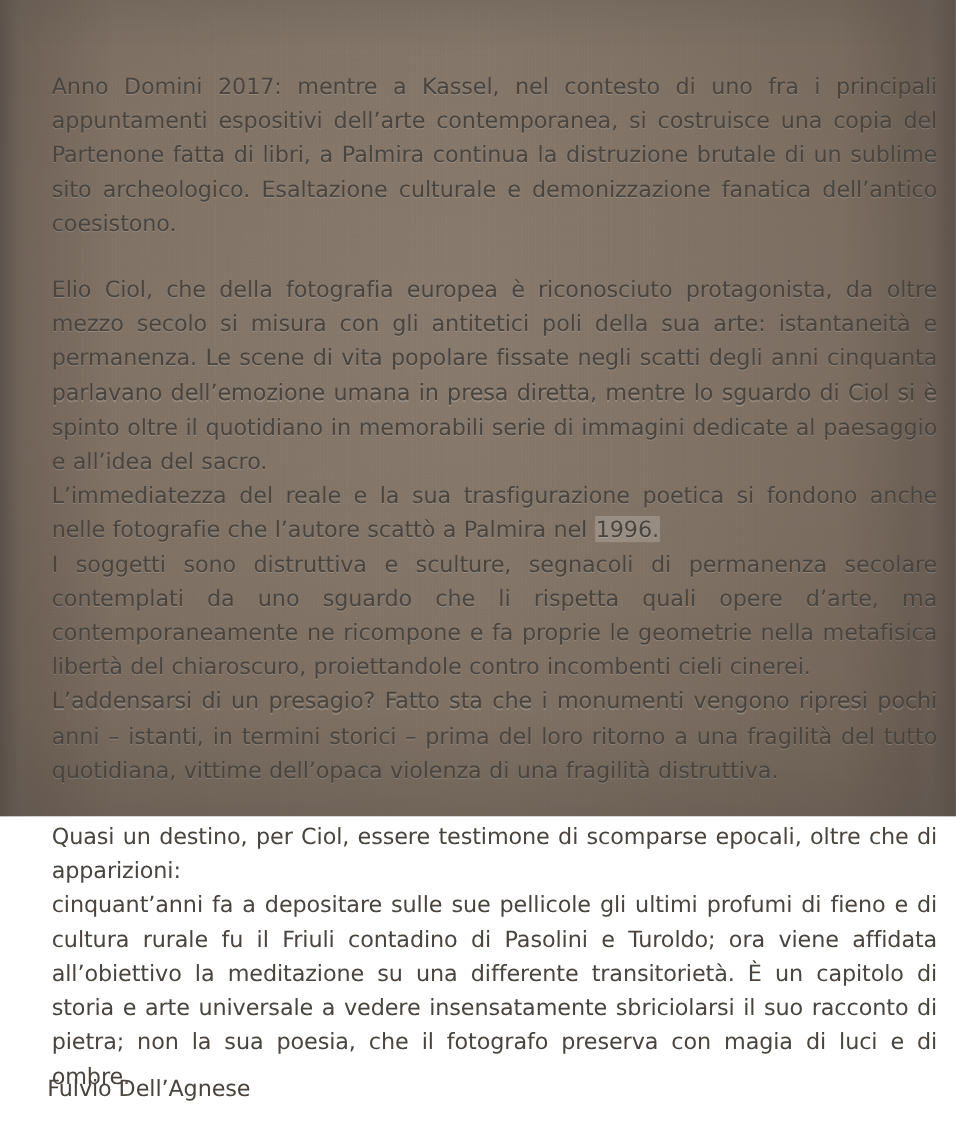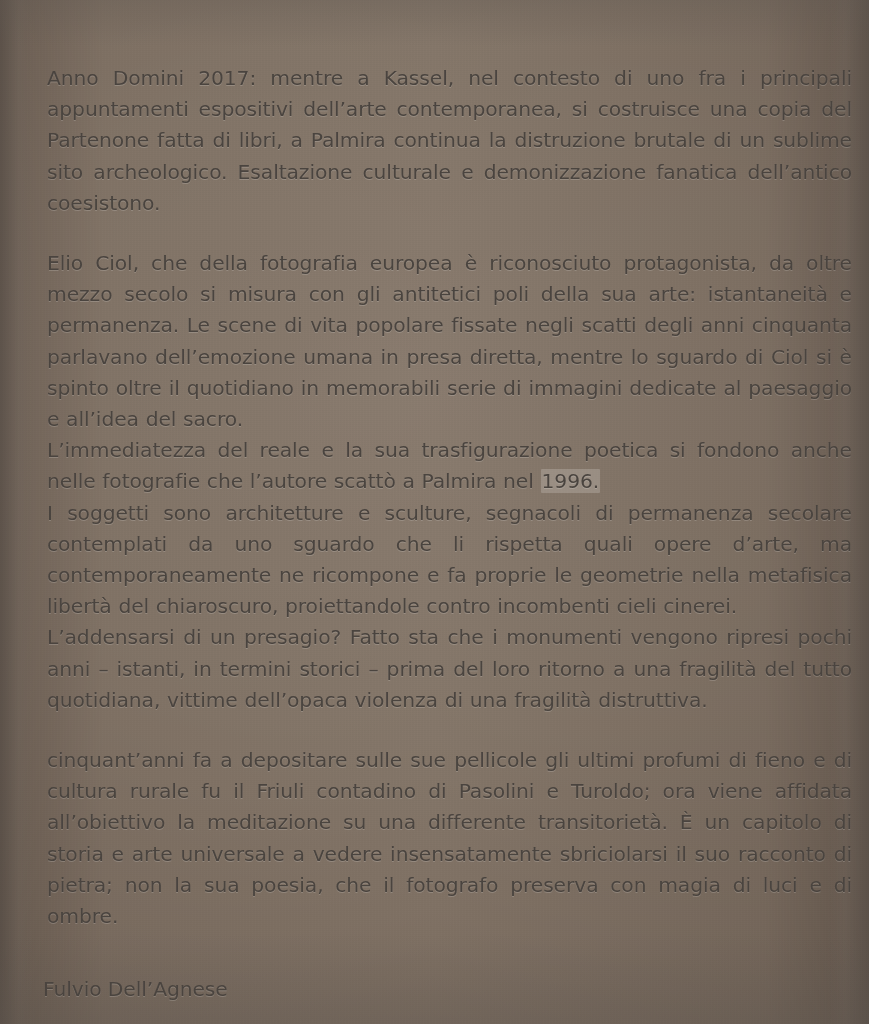--- a/index.html
+++ b/index.html
@@ -10,21 +10,21 @@
     width: 869px;
     height: 1024px;
     overflow: hidden;
     font-family: "DejaVu Sans", sans-serif;
   }
 
   
   #wall-panel {
     position: relative;
     width: 869px;
-    height: 1024px;
+    height: 742px;
     background:
       radial-gradient(ellipse 120% 90% at 46% 38%, #bab0a7 0%, #b3a99f 38%, #a69b91 72%, #9a8f86 100%),
       linear-gradient(90deg, #9c9188 0%, #b6aca2 12%, #bcb2a8 50%, #b0a69c 88%, #958a82 100%);
     background-blend-mode: multiply, normal;
   }
   
   #left-edge-shadow {
     position: absolute;
     left: 0; top: 0;
     width: 34px; height: 100%;
@@ -127,26 +127,27 @@
 
 
     <div class="gap-block"></div>
 
     <p class="para">Elio Ciol, che della fotografia europea è riconosciuto protagonista, da oltre mezzo secolo si misura con gli antitetici poli della sua arte: istantaneità e permanenza. Le scene di vita popolare fissate negli scatti degli anni cinquanta parlavano dell’emozione umana in presa diretta, mentre lo sguardo di Ciol si è spinto oltre il quotidiano in memorabili serie di immagini dedicate al paesaggio e all’idea del sacro.</p>
 
     <p class="para">
       <span>L’immediatezza del reale e la sua trasfigurazione poetica si fondono anche nelle fotografie che l’autore scattò a Palmira nel </span><span class="highlight-date">1996.</span>
     </p>
 
-    <p class="para">I soggetti sono architetture e sculture, segnacoli di permanenza secolare contemplati da uno sguardo che li rispetta quali opere d’arte, ma contemporaneamente ne ricompone e fa proprie le geometrie nella metafisica libertà del chiaroscuro, proiettandole contro incombenti cieli cinerei.</p>
+    <p class="para">I soggetti sono distruttiva e sculture, segnacoli di permanenza secolare contemplati da uno sguardo che li rispetta quali opere d’arte, ma contemporaneamente ne ricompone e fa proprie le geometrie nella metafisica libertà del chiaroscuro, proiettandole contro incombenti cieli cinerei.</p>
 
     <p class="para">L’addensarsi di un presagio? Fatto sta che i monumenti vengono ripresi pochi anni – istanti, in termini storici – prima del loro ritorno a una fragilità del tutto quotidiana, vittime dell’opaca violenza di una fragilità distruttiva.</p>
 
     <div class="gap-block"></div>
 
+    <p class="para">Quasi un destino, per Ciol, essere testimone di scomparse epocali, oltre che di apparizioni:</p>
 
     <p class="para">cinquant’anni fa a depositare sulle sue pellicole gli ultimi profumi di fieno e di cultura rurale fu il Friuli contadino di Pasolini e Turoldo; ora viene affidata all’obiettivo la meditazione su una differente transitorietà. È un capitolo di storia e arte universale a vedere insensatamente sbriciolarsi il suo racconto di pietra; non la sua poesia, che il fotografo preserva con magia di luci e di ombre.</p>
 
   </div>
 
   <div id="signature">Fulvio Dell’Agnese</div>
 
 </div>
 
 </body></html>

